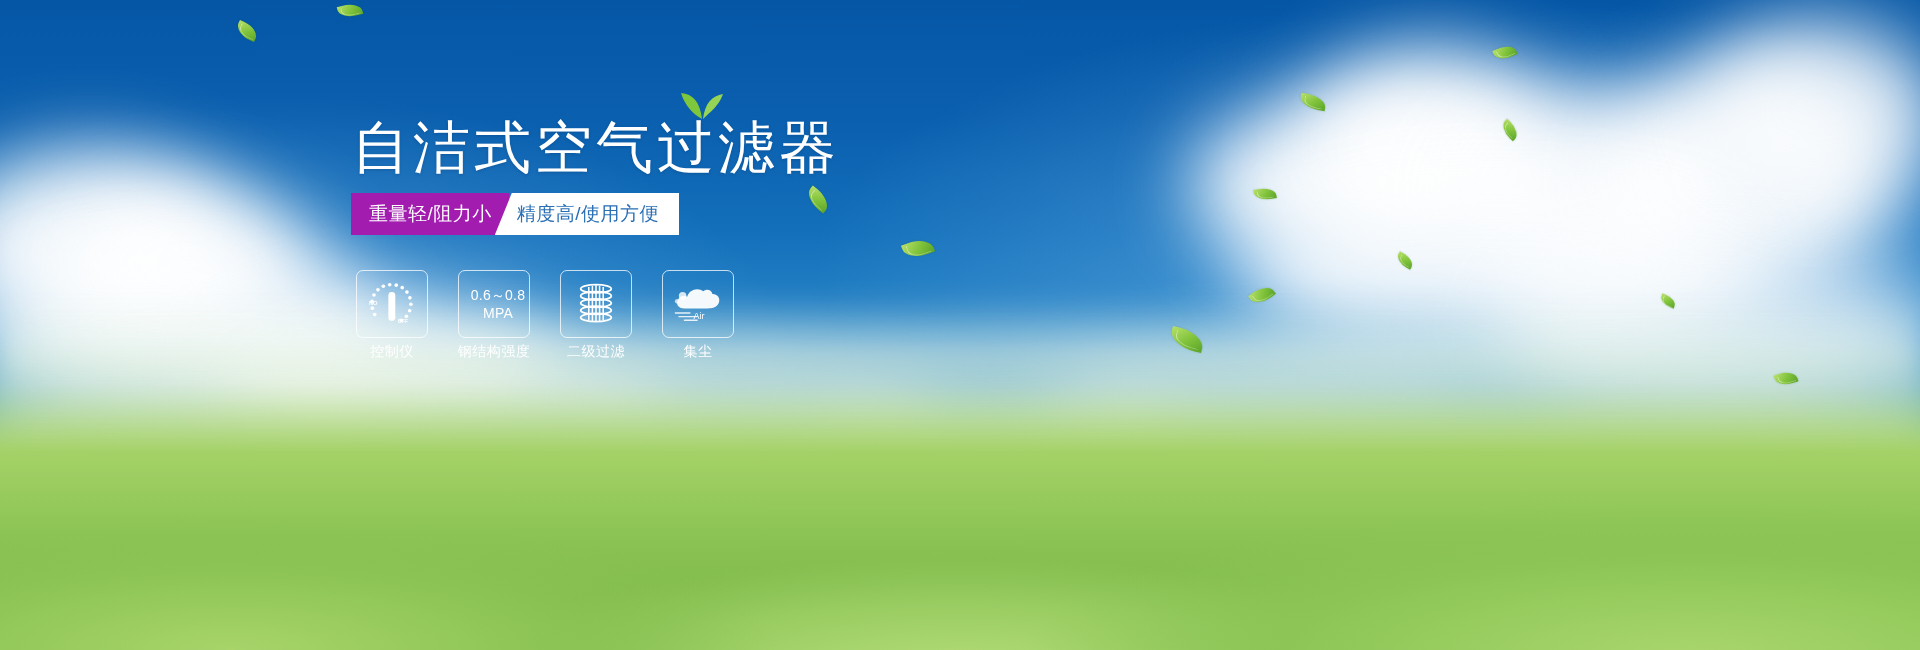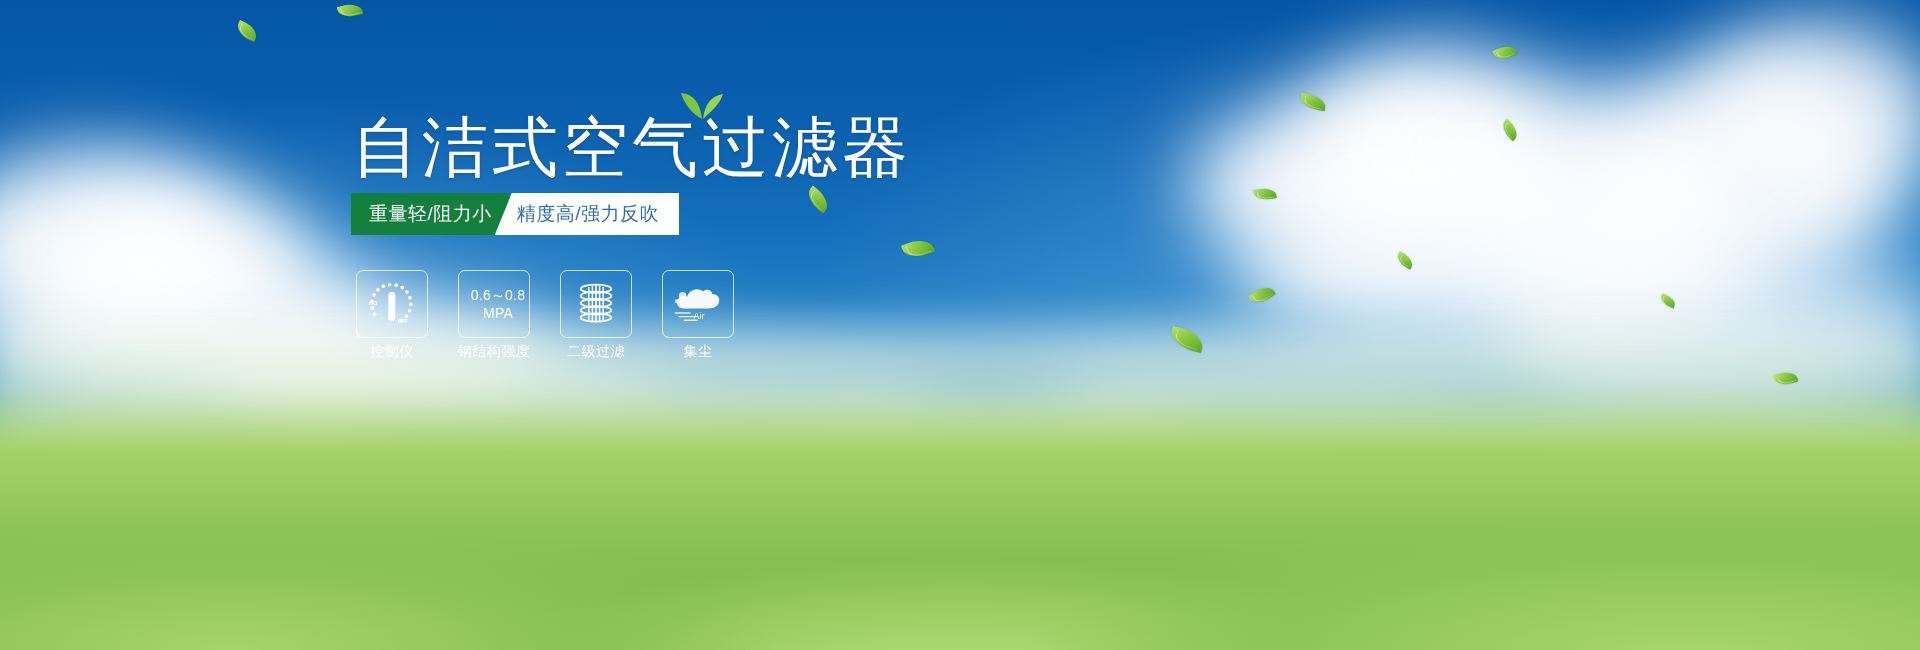--- a/index.html
+++ b/index.html
@@ -48,30 +48,30 @@
   .leaf:after{
     content:"";position:absolute;left:14%;top:14%;width:72%;height:72%;
     border-left:1px solid rgba(255,255,255,.45);
     border-bottom:1px solid rgba(255,255,255,.30);
     transform:rotate(0deg);border-radius:0 0 0 70%;
   }
   
   .content{position:absolute;left:0;top:0;width:1920px;height:650px;}
   .title{
     position:absolute;left:352px;top:116px;
-    font-size:66px;line-height:62px;color:#ffffff;letter-spacing:4px;
+    font-size:57px;line-height:62px;color:#ffffff;letter-spacing:4px;
     font-weight:300;text-shadow:0 1px 3px rgba(0,40,90,.25);
     white-space:nowrap;
   }
   .title-leaf{
     position:absolute;left:679px;top:92px;width:46px;height:30px;
   }
   .badges{position:absolute;left:351px;top:193px;height:42px;display:flex;}
   .badge-dark{
-    background:#15803d;color:#ffffff;font-size:19px;
+    background:#a21caf;color:#ffffff;font-size:19px;
     display:flex;align-items:center;padding:0 17px 0 18px;letter-spacing:.5px;
     height:42px;box-sizing:border-box;
   }
   .badge-light{
     background:#ffffff;color:#2a6fb5;font-size:19px;
     display:flex;align-items:center;padding:0 20px 0 22px;letter-spacing:.5px;
     height:42px;box-sizing:border-box;
     clip-path:polygon(17px 0, 100% 0, 100% 100%, 0 100%);
     margin-left:-14px;
   }
@@ -141,21 +141,21 @@
 
     <div class="title">自洁式空气过滤器</div>
 
     <svg class="title-leaf" viewBox="0 0 46 30" style="position:absolute;left:679px;top:90px;width:46px;height:30px;">
       <path d="M23 29 C14 24 6 16 2 3 C14 4 21 12 23 29 Z" fill="#7ec63c"></path>
       <path d="M24 29 C31 22 40 16 44 4 C33 6 26 13 24 29 Z" fill="#96d455"></path>
     </svg>
 
     <div class="badges">
       <div class="badge-dark">重量轻/阻力小</div>
-      <div class="badge-light">精度高/强力反吹</div>
+      <div class="badge-light">精度高/使用方便</div>
     </div>
 
     <div class="features">
 
       <div class="feature">
         <div class="fbox">
           <svg class="ficon" viewBox="0 0 60 54" width="58" height="52">
             <g fill="#ffffff">
               <circle cx="12.0" cy="38.0" r="1.9"></circle>
                 <circle cx="9.6" cy="31.3" r="1.9"></circle>

